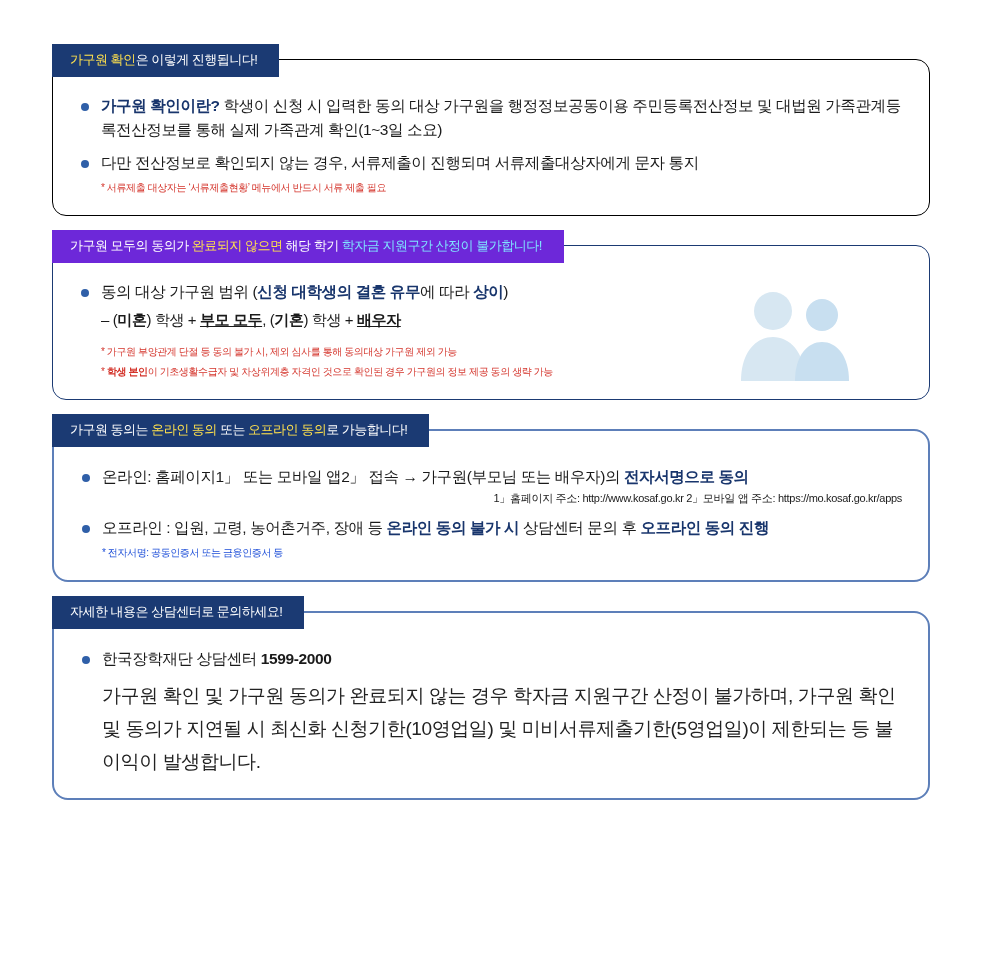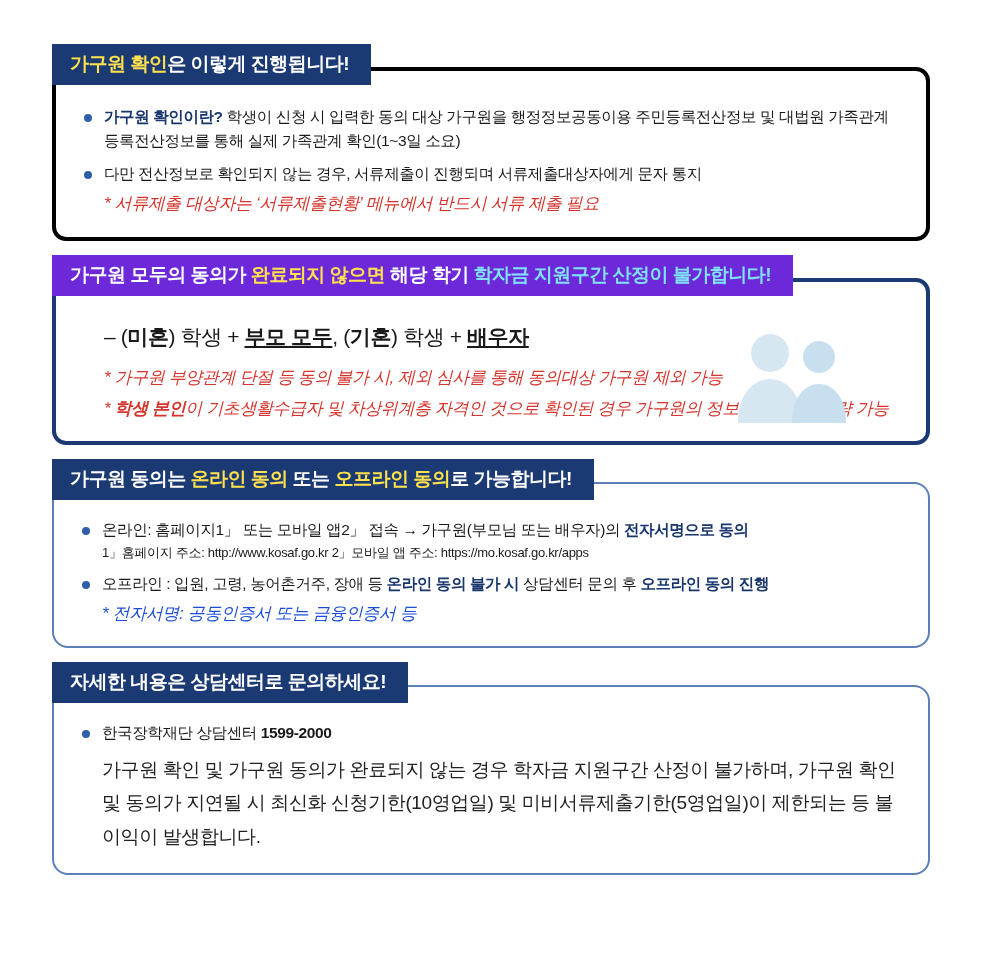--- a/index.html
+++ b/index.html
@@ -25,33 +25,33 @@
   
   .section {
     position: relative;
     margin-bottom: 14px;
   }
 
   .hdr {
     display: inline-block;
     background: #1b3a73;
     color: #ffffff;
-    font-size: 19px;
-    font-weight: bold;
+    font-size: 13px;
+    font-weight: normal;
     letter-spacing: -0.5px;
     padding: 7px 22px 8px 18px;
     position: relative;
     z-index: 3;
     white-space: nowrap;
   }
   .hdr .hl-yellow { color: #ffe14d; }
   .hdr .hl-cyan   { color: #7fe3ff; }
 
   .body-box {
-    border: 4px solid #000000;
+    border: 1px solid #000000;
     border-radius: 14px;
     margin-top: -18px;
     padding: 34px 26px 20px 26px;
     position: relative;
     z-index: 1;
     background: #ffffff;
     box-sizing: border-box;
   }
   .body-box.rounded-lite {
     border: 2px solid #1d4ed8;
@@ -80,42 +80,42 @@
     width: 8px;
     height: 8px;
     border-radius: 50%;
     background: #2f5fa8;
   }
   .b { font-weight: bold; }
   .u { text-decoration: underline; }
   .navy { color: #18356c; }
 
   .note {
-    font-size: 17px;
+    font-size: 10px;
     color: #d4342b;
     line-height: 1.5;
     letter-spacing: -0.4px;
     margin: 5px 0 0 22px;
-    font-style: italic;
   }
   .note.dark { color: #1d4ed8; }
   .note .b { font-weight: bold; }
 
   .sub-line {
-    font-size: 21px;
+    font-size: 15px;
     letter-spacing: -0.4px;
     margin: 4px 0 12px 22px;
     line-height: 1.6;
   }
 
   .small-url {
-    font-size: 13px;
+    font-size: 11px;
     letter-spacing: -0.3px;
     line-height: 1.5;
     margin-top: 1px;
+    text-align: right;
   }
 
   .para {
     font-size: 19px;
     line-height: 1.75;
     letter-spacing: -0.4px;
     margin: 8px 0 0 22px;
     color: #222222;
   }
 
@@ -164,20 +164,23 @@
         <span>가구원 모두의 동의가 </span><span class="hl-yellow">완료되지 않으면</span><span> 해당 학기 </span><span class="hl-cyan">학자금 지원구간 산정이 불가합니다!</span>
       </div>
     </div>
     <div class="body-box">
       <svg class="people" viewBox="0 0 150 92">
         <circle cx="52" cy="22" r="19" fill="#d7e7f2"></circle>
         <path d="M20 92 C20 62 36 48 52 48 C68 48 84 62 84 92 Z" fill="#d7e7f2"></path>
         <circle cx="101" cy="26" r="16" fill="#c8dff0"></circle>
         <path d="M74 92 C74 66 87 53 101 53 C115 53 128 66 128 92 Z" fill="#c8dff0"></path>
       </svg>
+      <ul class="bullets">
+        <li>동의 대상 가구원 범위 (<span class="b navy">신청 대학생의 결혼 유무</span>에 따라 <span class="b navy">상이</span>)</li>
+      </ul>
       <div class="sub-line">
         – (<span class="b">미혼</span>) 학생 + <span class="b u">부모 모두</span>, (<span class="b">기혼</span>) 학생 + <span class="b u">배우자</span>
       </div>
       <div class="note">* 가구원 부양관계 단절 등 동의 불가 시, 제외 심사를 통해 동의대상 가구원 제외 가능</div>
       <div class="note">* <span class="b">학생 본인</span>이 기초생활수급자 및 차상위계층 자격인 것으로 확인된 경우 가구원의 정보 제공 동의 생략 가능</div>
     </div>
   </div>
 
   <div class="section" id="sec3">
     <div class="hdr-wrap">

